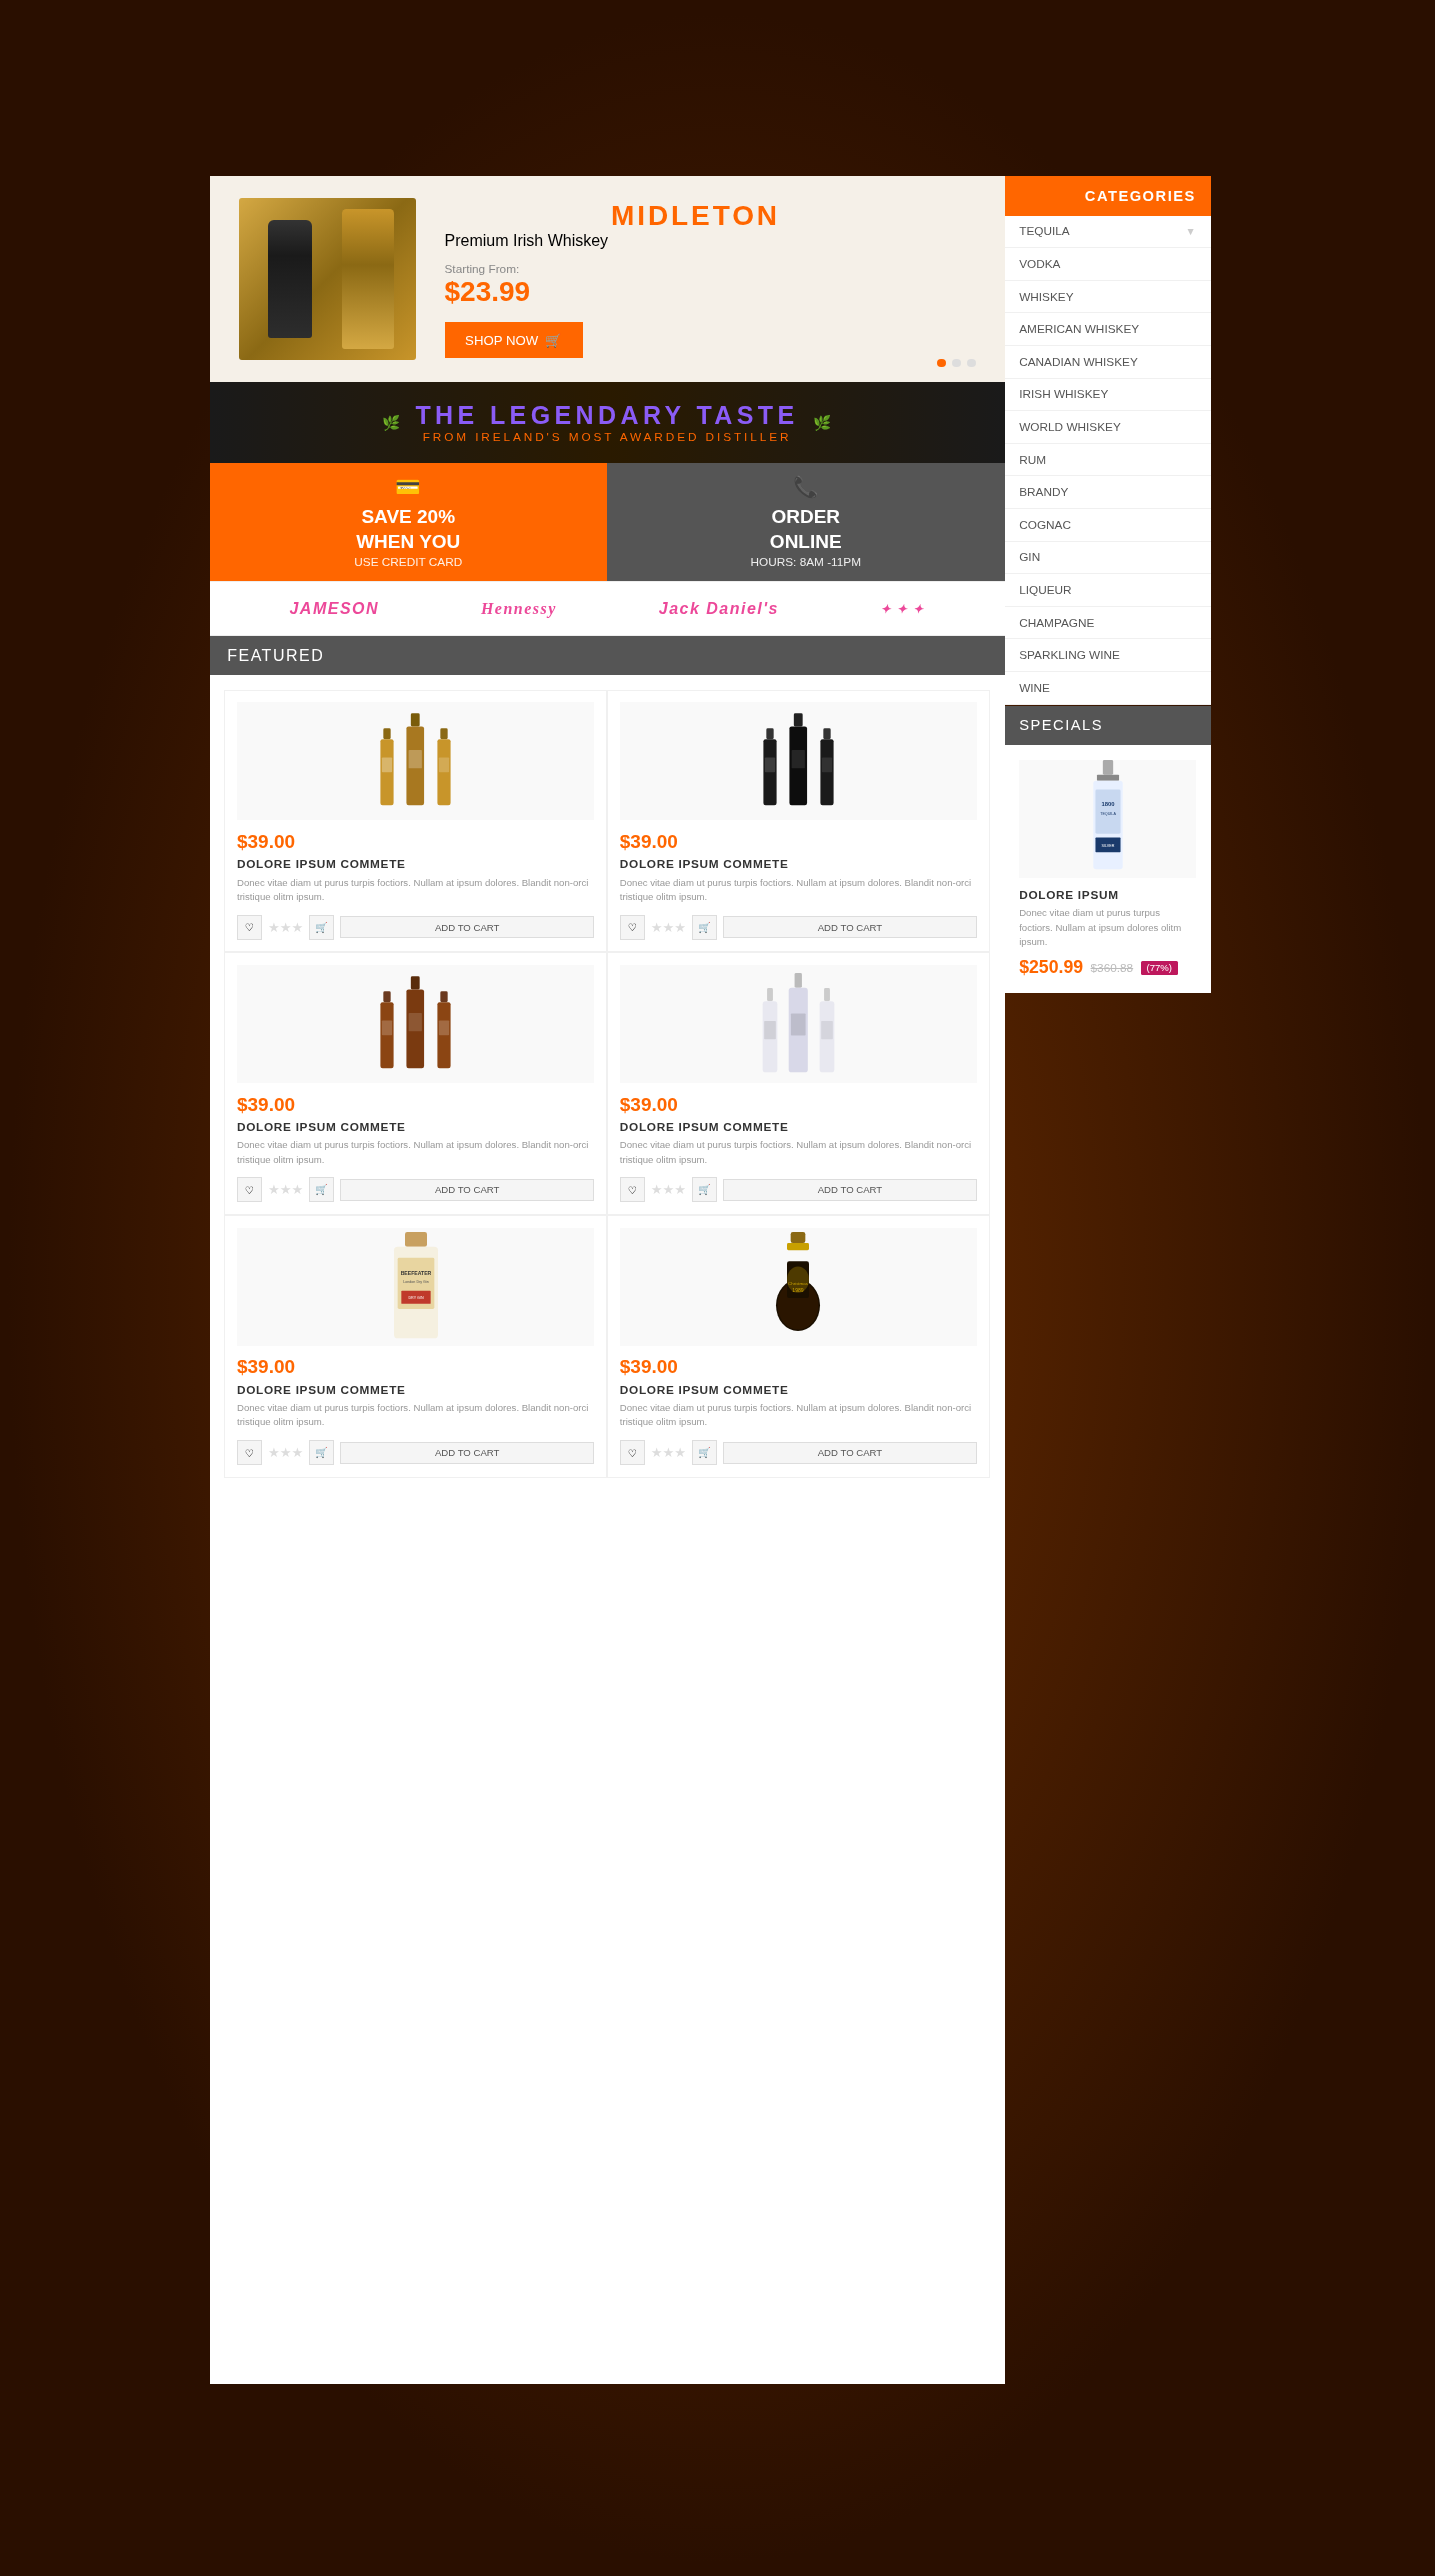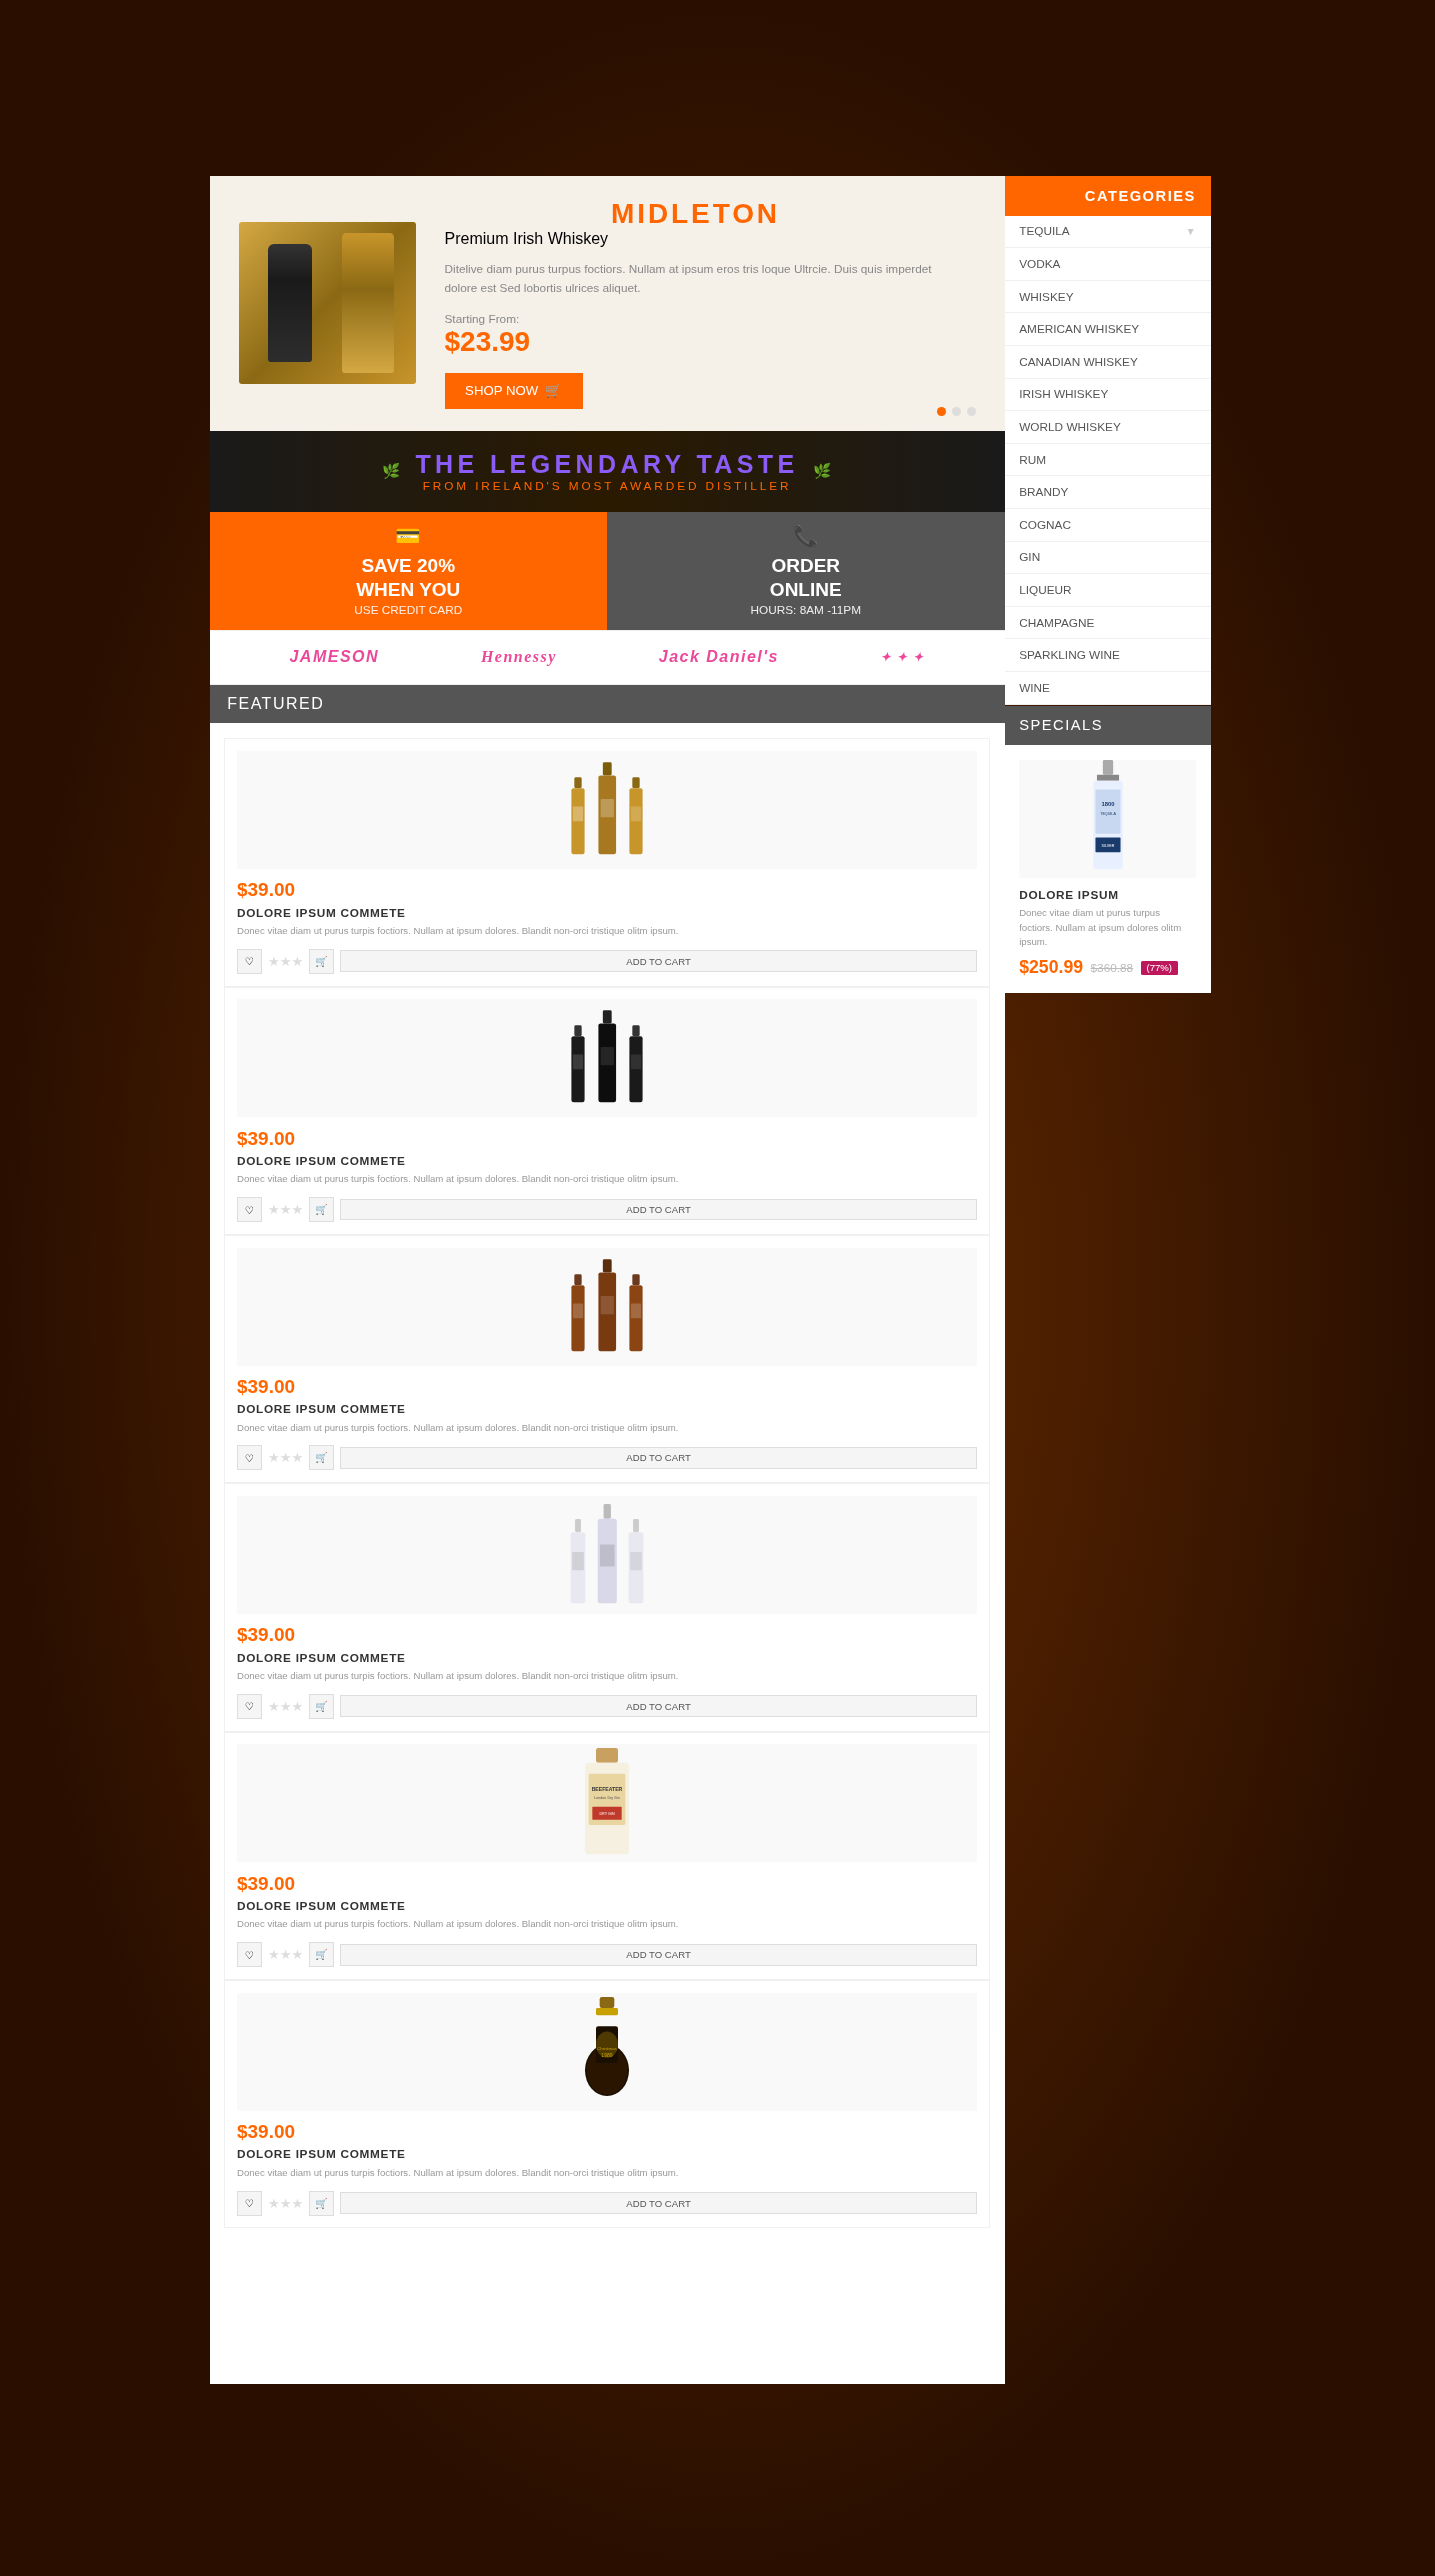--- a/index.html
+++ b/index.html
@@ -302,21 +302,21 @@
     .featured-header {
       background: #555;
       color: white;
       padding: 10.3px 17.7px;
       font-size: 16px;
       letter-spacing: 1.5px;
       margin-bottom: 0;
     }
     .products-grid {
       display: grid;
-      grid-template-columns: repeat(1, 1fr);
+      grid-template-columns: repeat(2, 1fr);
       gap: 0;
       padding: 14.7px;
     }
     .product-card {
       padding: 11.8px;
       border: 0.7px solid #f0f0f0;
     }
     .product-image {
       height: 118px;
       display: flex;
@@ -580,21 +580,20 @@
       <div class="content-area">
 
         <div class="hero-banner">
           <div class="hero-image">
             <div class="bottle-shape"></div>
             <div class="bottle-shape2"></div>
           </div>
           <div class="hero-text">
             <div class="hero-brand">MIDLETON</div>
             <div class="hero-product">Premium Irish Whiskey</div>
-            <div class="hero-desc">Ditelive diam purus turpus foctiors. Nullam at ipsum eros tris loque Ultrcie. Duis quis imperdet dolore est Sed lobortis ulrices aliquet.</div>
             <div class="hero-price-label">Starting From:</div>
             <div class="hero-price">$23.99</div>
             <button class="shop-now-btn">
               <span>SHOP NOW</span>
               <span>🛒</span>
             </button>
           </div>
           <div class="hero-dots">
             <div class="dot active"></div>
             <div class="dot"></div>

